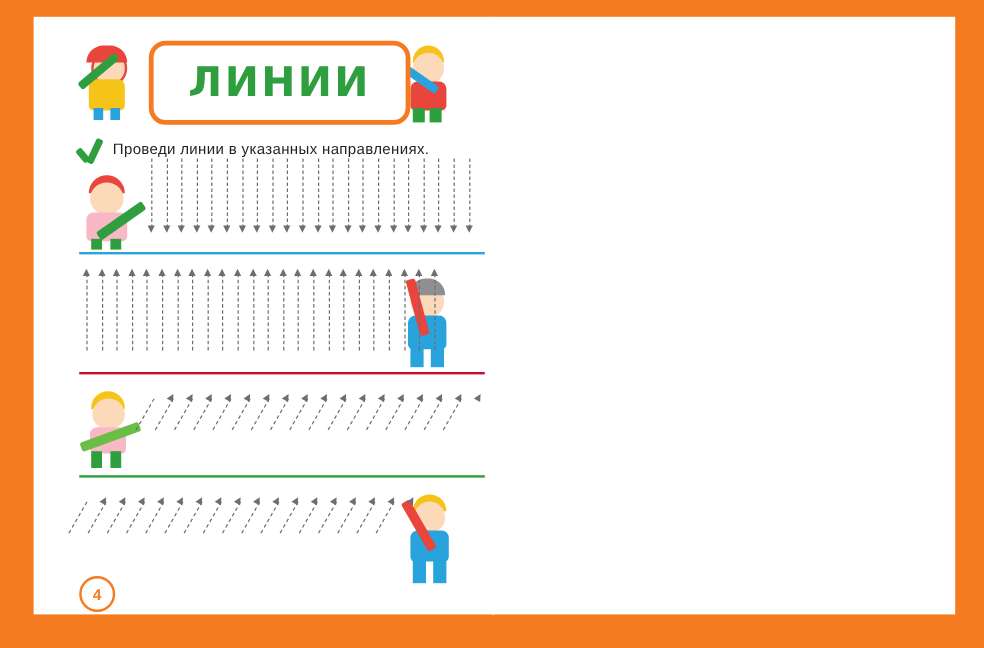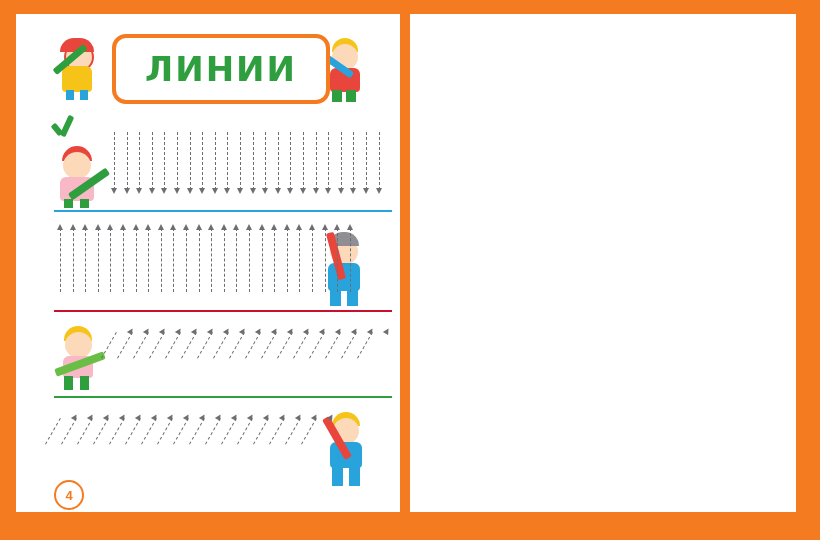--- a/index.html
+++ b/index.html
@@ -5,21 +5,21 @@
   html,body{margin:0;padding:0;}
   body{
     width:820px;height:540px;overflow:hidden;
     background:#F47B20;
     font-family:"Liberation Sans", sans-serif;
   }
   .spread{position:absolute;left:0;top:0;width:820px;height:540px;}
   .page{
     position:absolute;top:14px;height:498px;background:#ffffff;
   }
-  .page-left{left:16px;width:384px;}
+  .page-left{left:28px;width:384px;}
   .page-right{left:410px;width:386px;}
 
   
   .title-box{
     position:absolute;left:96px;top:20px;width:210px;height:62px;
     background:#ffffff;border:4px solid #F47B20;border-radius:14px;
     display:flex;align-items:center;justify-content:center;
     z-index:5;
   }
   .title-text{
@@ -110,20 +110,21 @@
     <div class="kid" style="left:300px;top:24px;width:56px;height:64px;">
       <div style="position:absolute;left:16px;top:0px;width:26px;height:14px;background:#F6C419;border-radius:14px 14px 0 0;"></div>
       <div class="head" style="left:16px;top:6px;width:26px;height:26px;background:#FBD9B9;"></div>
       <div class="body" style="left:14px;top:30px;width:30px;height:24px;background:#E8453C;"></div>
       <div style="position:absolute;left:16px;top:52px;width:10px;height:12px;background:#2E9E3E;"></div>
       <div style="position:absolute;left:30px;top:52px;width:10px;height:12px;background:#2E9E3E;"></div>
       <div class="pencil" style="left:-2px;top:22px;width:42px;height:7px;background:#29A3DC;transform:rotate(35deg);"></div>
     </div>
 
     <div class="check" style="left:36px;top:100px;"></div>
+    <div class="instr" style="left:66px;top:102px;width:300px;">Проведи линии в указанных направлениях.</div>
 
     <div>
       
       
     </div>
     <div class="rule" style="left:38px;top:196px;width:338px;background:#29A3DC;"></div>
 
     <div class="kid" style="left:36px;top:132px;width:58px;height:62px;">
       <div style="position:absolute;left:10px;top:0px;width:30px;height:15px;background:#E8453C;border-radius:15px 15px 0 0;"></div>
       <div class="head" style="left:11px;top:6px;width:28px;height:27px;background:#FBD9B9;"></div>

